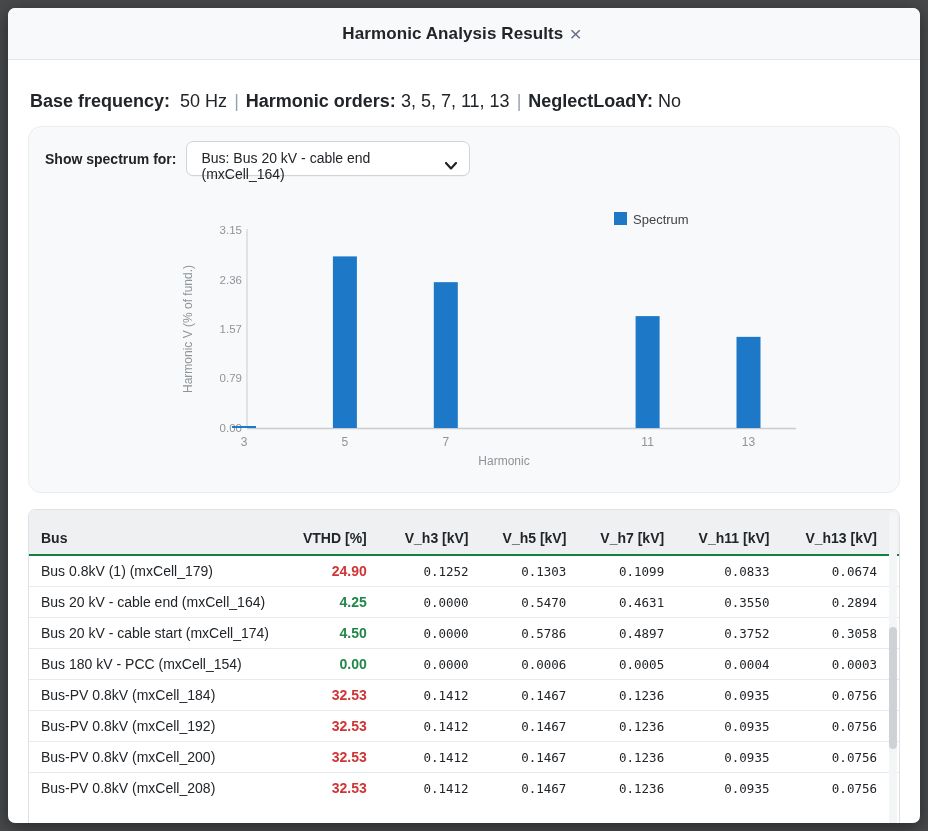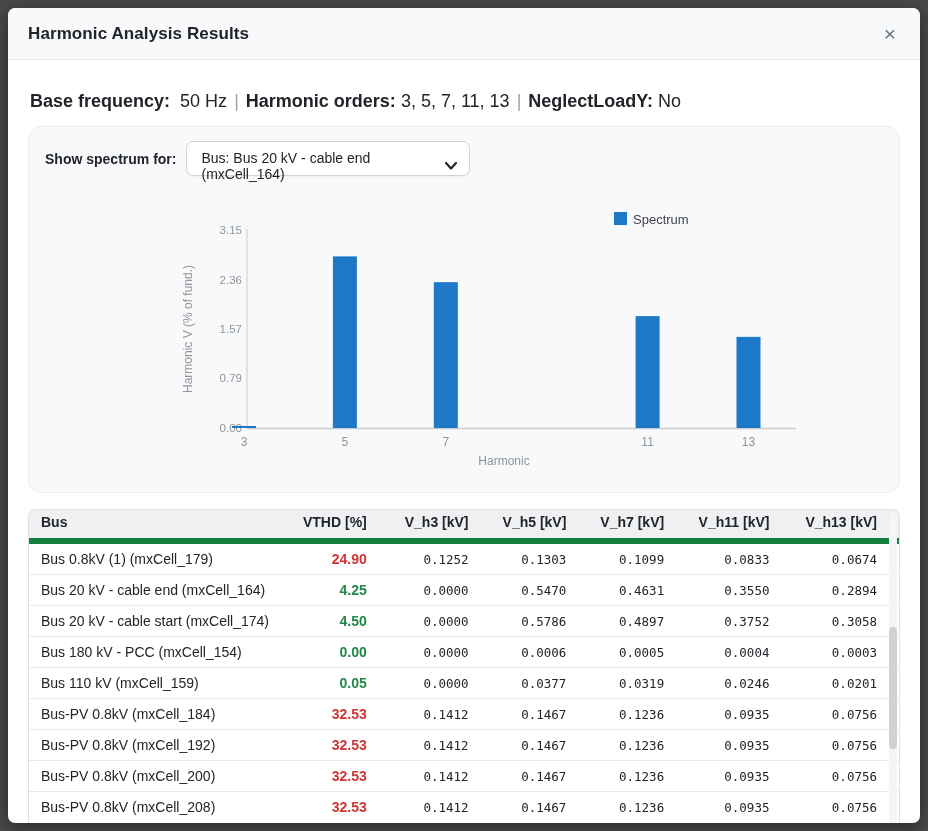--- a/index.html
+++ b/index.html
@@ -20,21 +20,21 @@
     width: 912px; height: 815px;
     background: #ffffff;
     border-radius: 7px;
     box-shadow: 0 4px 18px rgba(0,0,0,0.45);
     overflow: hidden;
   }
   .modal-header {
     height: 52px;
     background: #f8f9fa;
     border-bottom: 1px solid #e3e6e9;
-    display: flex; align-items: center; justify-content: space-between;
+    display: flex; align-items: center; justify-content: center;
     padding: 0 18px 0 20px;
     border-radius: 7px 7px 0 0;
   }
   .modal-title {
     font-size: 17px; font-weight: 700; color: #212529;
     letter-spacing: 0.1px;
   }
   .close-btn {
     background: none; border: none; cursor: pointer;
     font-size: 21px; line-height: 1; color: #667085;
@@ -87,22 +87,22 @@
   table.results {
     width: 100%;
     border-collapse: collapse;
     font-size: 14px;
     color: #212529;
   }
   table.results thead th {
     background: #eef0f2;
     font-weight: 700;
     text-align: right;
-    padding: 4px 22px 8px 12px;
-    border-bottom: 6px solid #15803d;
+    padding: 20px 22px 8px 12px;
+    border-bottom: 2px solid #15803d;
     white-space: nowrap;
   }
   table.results thead th.col-bus { text-align: left; padding-left: 12px; }
   table.results td {
     padding: 7px 22px 7px 12px;
     border-top: 1px solid #e7eaec;
     text-align: right;
     white-space: nowrap;
   }
   table.results tbody tr:first-child td { border-top: none; }
@@ -240,29 +240,20 @@
             <tr>
               <td class="cell-bus">Bus 180 kV - PCC (mxCell_154)</td>
               <td class="cell-vthd vthd-good">0.00</td>
               <td class="cell-num">0.0000</td>
               <td class="cell-num">0.0006</td>
               <td class="cell-num">0.0005</td>
               <td class="cell-num">0.0004</td>
               <td class="cell-num">0.0003</td>
             </tr>
             <tr>
-              <td class="cell-bus">Bus 110 kV (mxCell_159)</td>
-              <td class="cell-vthd vthd-good">0.05</td>
-              <td class="cell-num">0.0000</td>
-              <td class="cell-num">0.0377</td>
-              <td class="cell-num">0.0319</td>
-              <td class="cell-num">0.0246</td>
-              <td class="cell-num">0.0201</td>
-            </tr>
-            <tr>
               <td class="cell-bus">Bus-PV 0.8kV (mxCell_184)</td>
               <td class="cell-vthd vthd-bad">32.53</td>
               <td class="cell-num">0.1412</td>
               <td class="cell-num">0.1467</td>
               <td class="cell-num">0.1236</td>
               <td class="cell-num">0.0935</td>
               <td class="cell-num">0.0756</td>
             </tr>
             <tr>
               <td class="cell-bus">Bus-PV 0.8kV (mxCell_192)</td>

